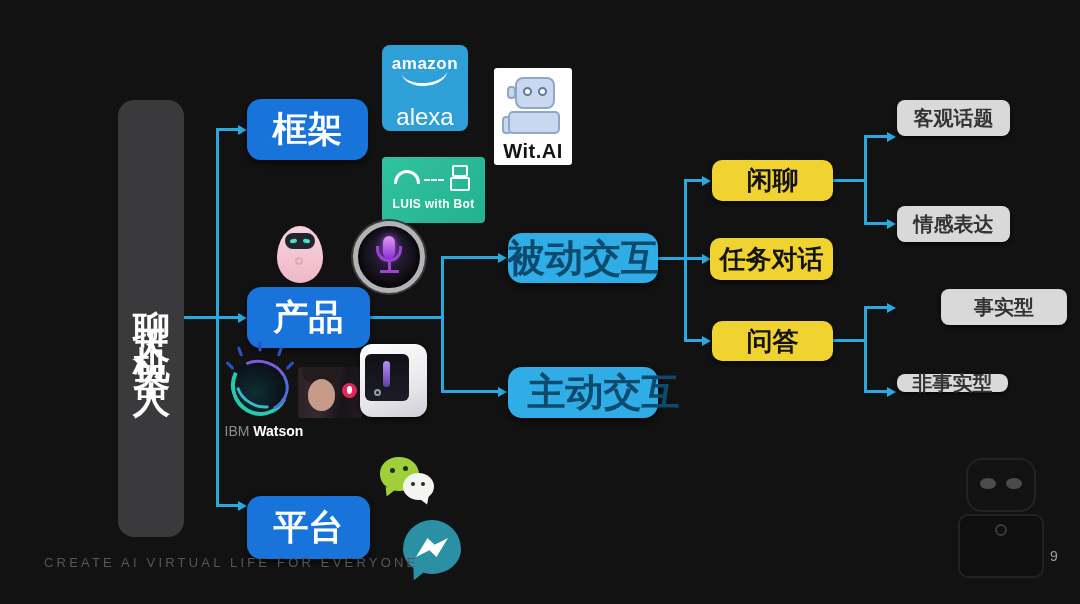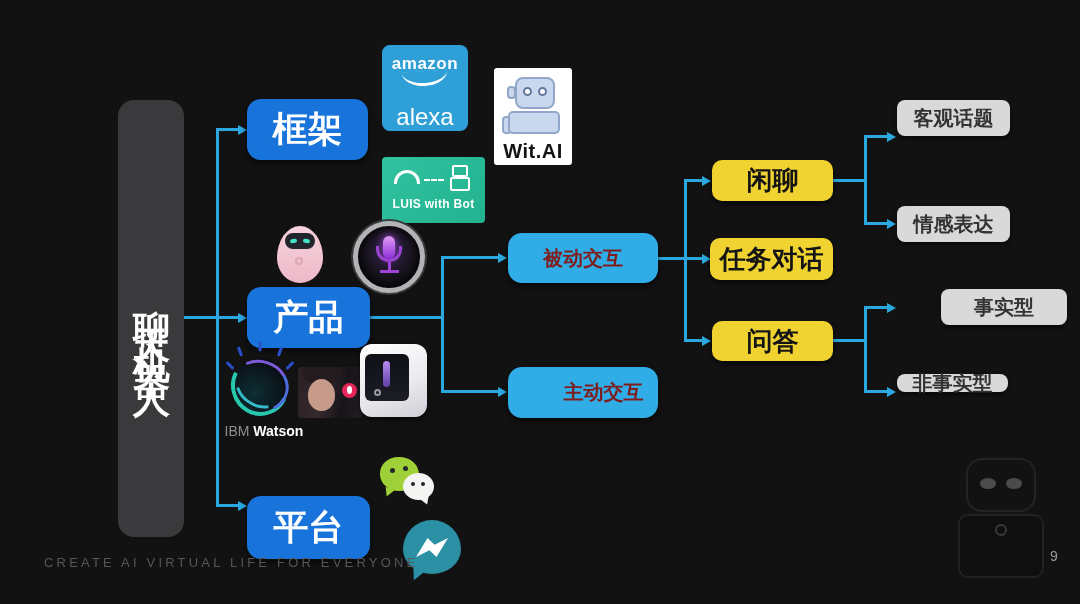--- a/index.html
+++ b/index.html
@@ -9,21 +9,21 @@
     font-family:"Liberation Sans","DejaVu Sans",sans-serif;
   }
   
   .node{position:absolute;display:flex;align-items:center;justify-content:center;
         box-sizing:border-box;white-space:nowrap;}
   .n-root{background:#3a3a3c;border-radius:16px;color:#fff;font-size:37px;font-weight:600;
           writing-mode:vertical-lr;text-orientation:upright;letter-spacing:18px;
           padding-top:14px;}
   .n-blue{background:#1874db;border-radius:14px;color:#fff;font-size:35px;font-weight:700;
           box-shadow:0 3px 6px rgba(0,0,0,.6);}
-  .n-sky{background:#30ace6;border-radius:14px;color:#7f1d1d;font-size:20px;font-weight:700;
+  .n-sky{background:#30ace6;border-radius:14px;color:#0c4a6e;font-size:38px;font-weight:700;
          box-shadow:0 3px 6px rgba(0,0,0,.6);}
   .n-yellow{background:#f0d230;border-radius:10px;color:#141414;font-size:26px;font-weight:700;
             box-shadow:0 3px 5px rgba(0,0,0,.6);}
   .n-gray{background:#d9d9d9;border-radius:8px;color:#333;font-size:20px;font-weight:700;
           box-shadow:0 2px 4px rgba(0,0,0,.6);}
   
   .h-line,.v-line{position:absolute;background:#2ba9df;}
   .h-line{height:3px;}
   .v-line{width:3px;}
   .arrow-e{position:absolute;width:0;height:0;border-top:5px solid transparent;

